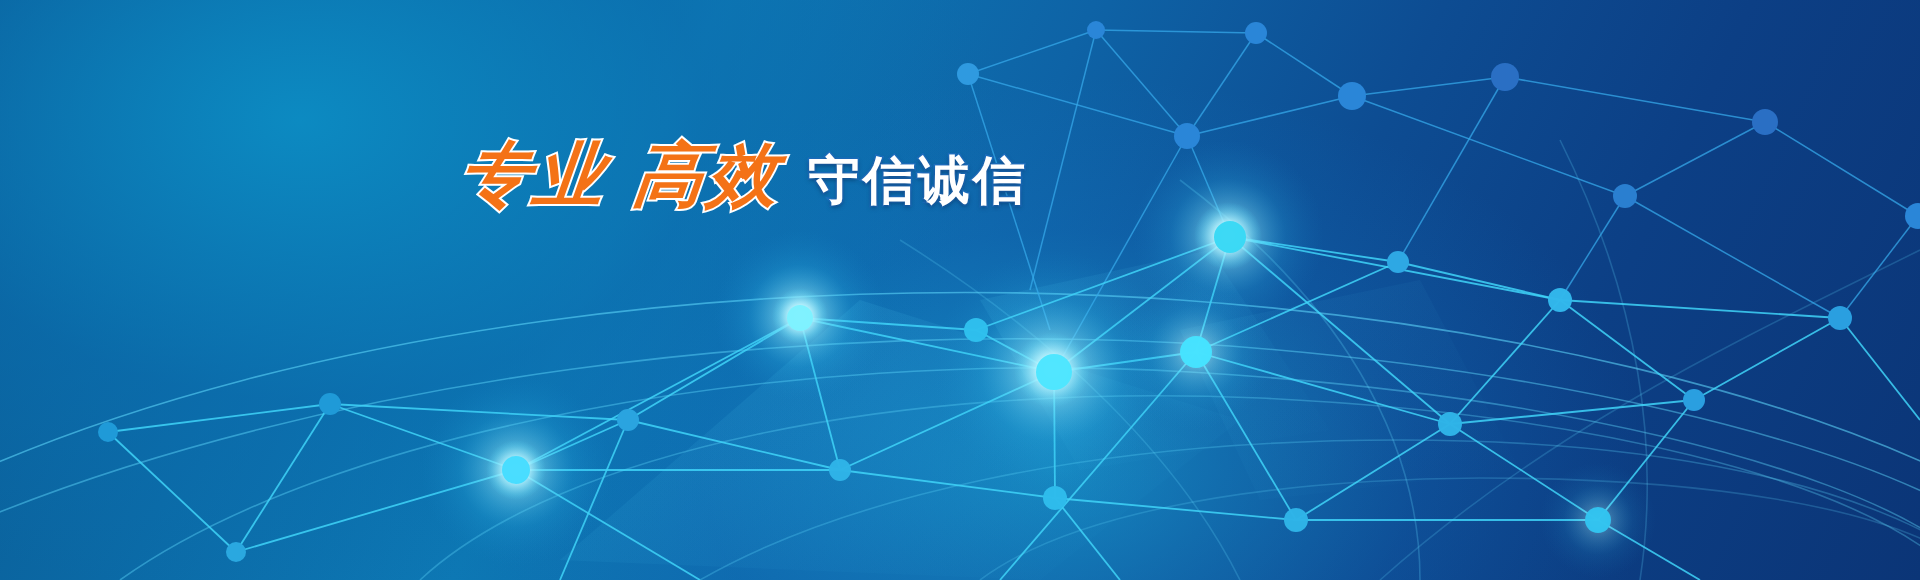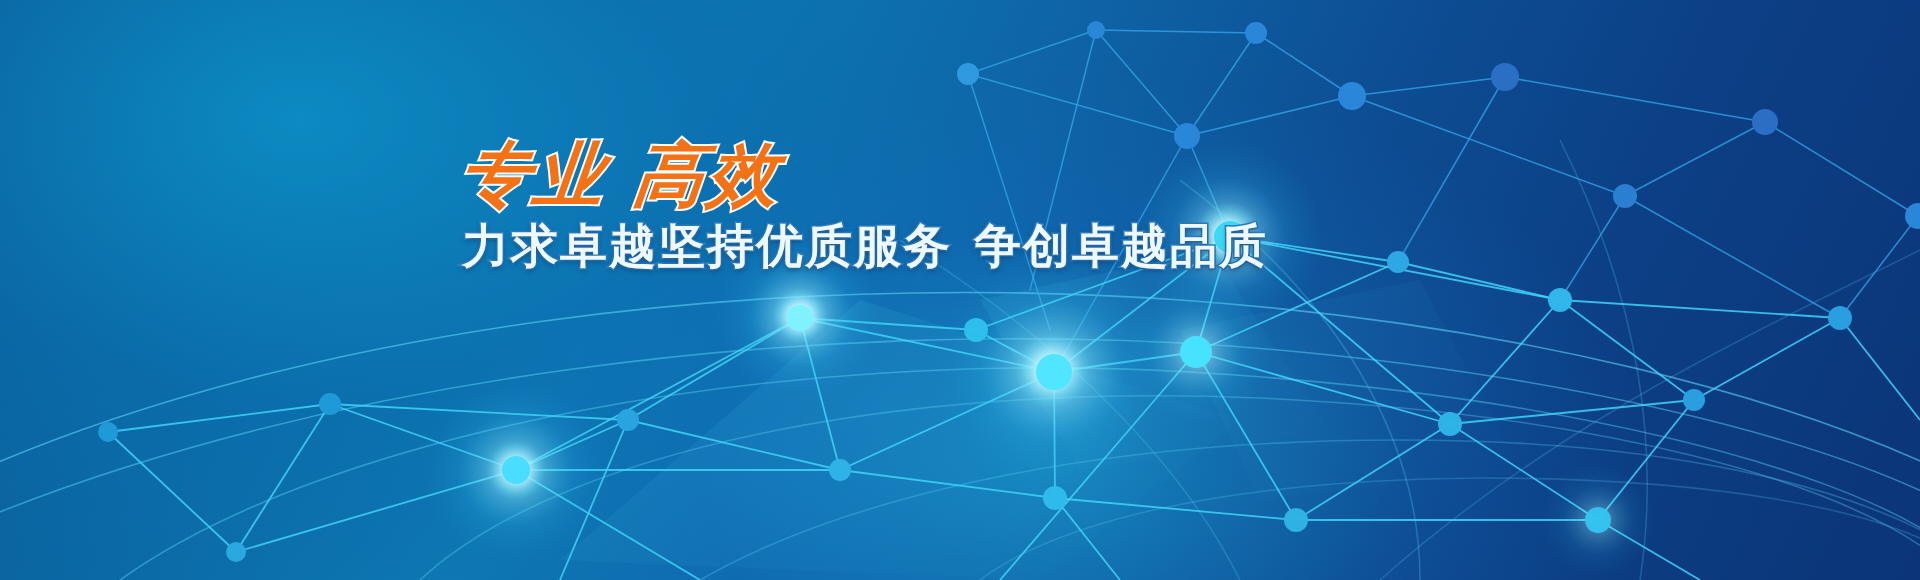--- a/index.html
+++ b/index.html
@@ -219,19 +219,17 @@
         <circle cx="108" cy="432" r="10" fill="#1f9ad8"></circle>
         <circle cx="236" cy="552" r="10" fill="#2aa8e0"></circle>
         <circle cx="1918" cy="216" r="13" fill="#2a86d8"></circle>
       </g>
   </svg>
 
   <div id="line1" class="line">
     <span class="brush">专业</span>
     <span class="brush-gap"></span>
     <span class="brush">高效</span>
+    <span class="white-head">守信诚信</span>
   </div>
 
-  <div id="line2" class="line">
-    <span>力求卓越坚持优质服务</span><span class="sp"></span><span>争创卓越品质</span>
-  </div>
 
 </div>
 
 </body></html>

